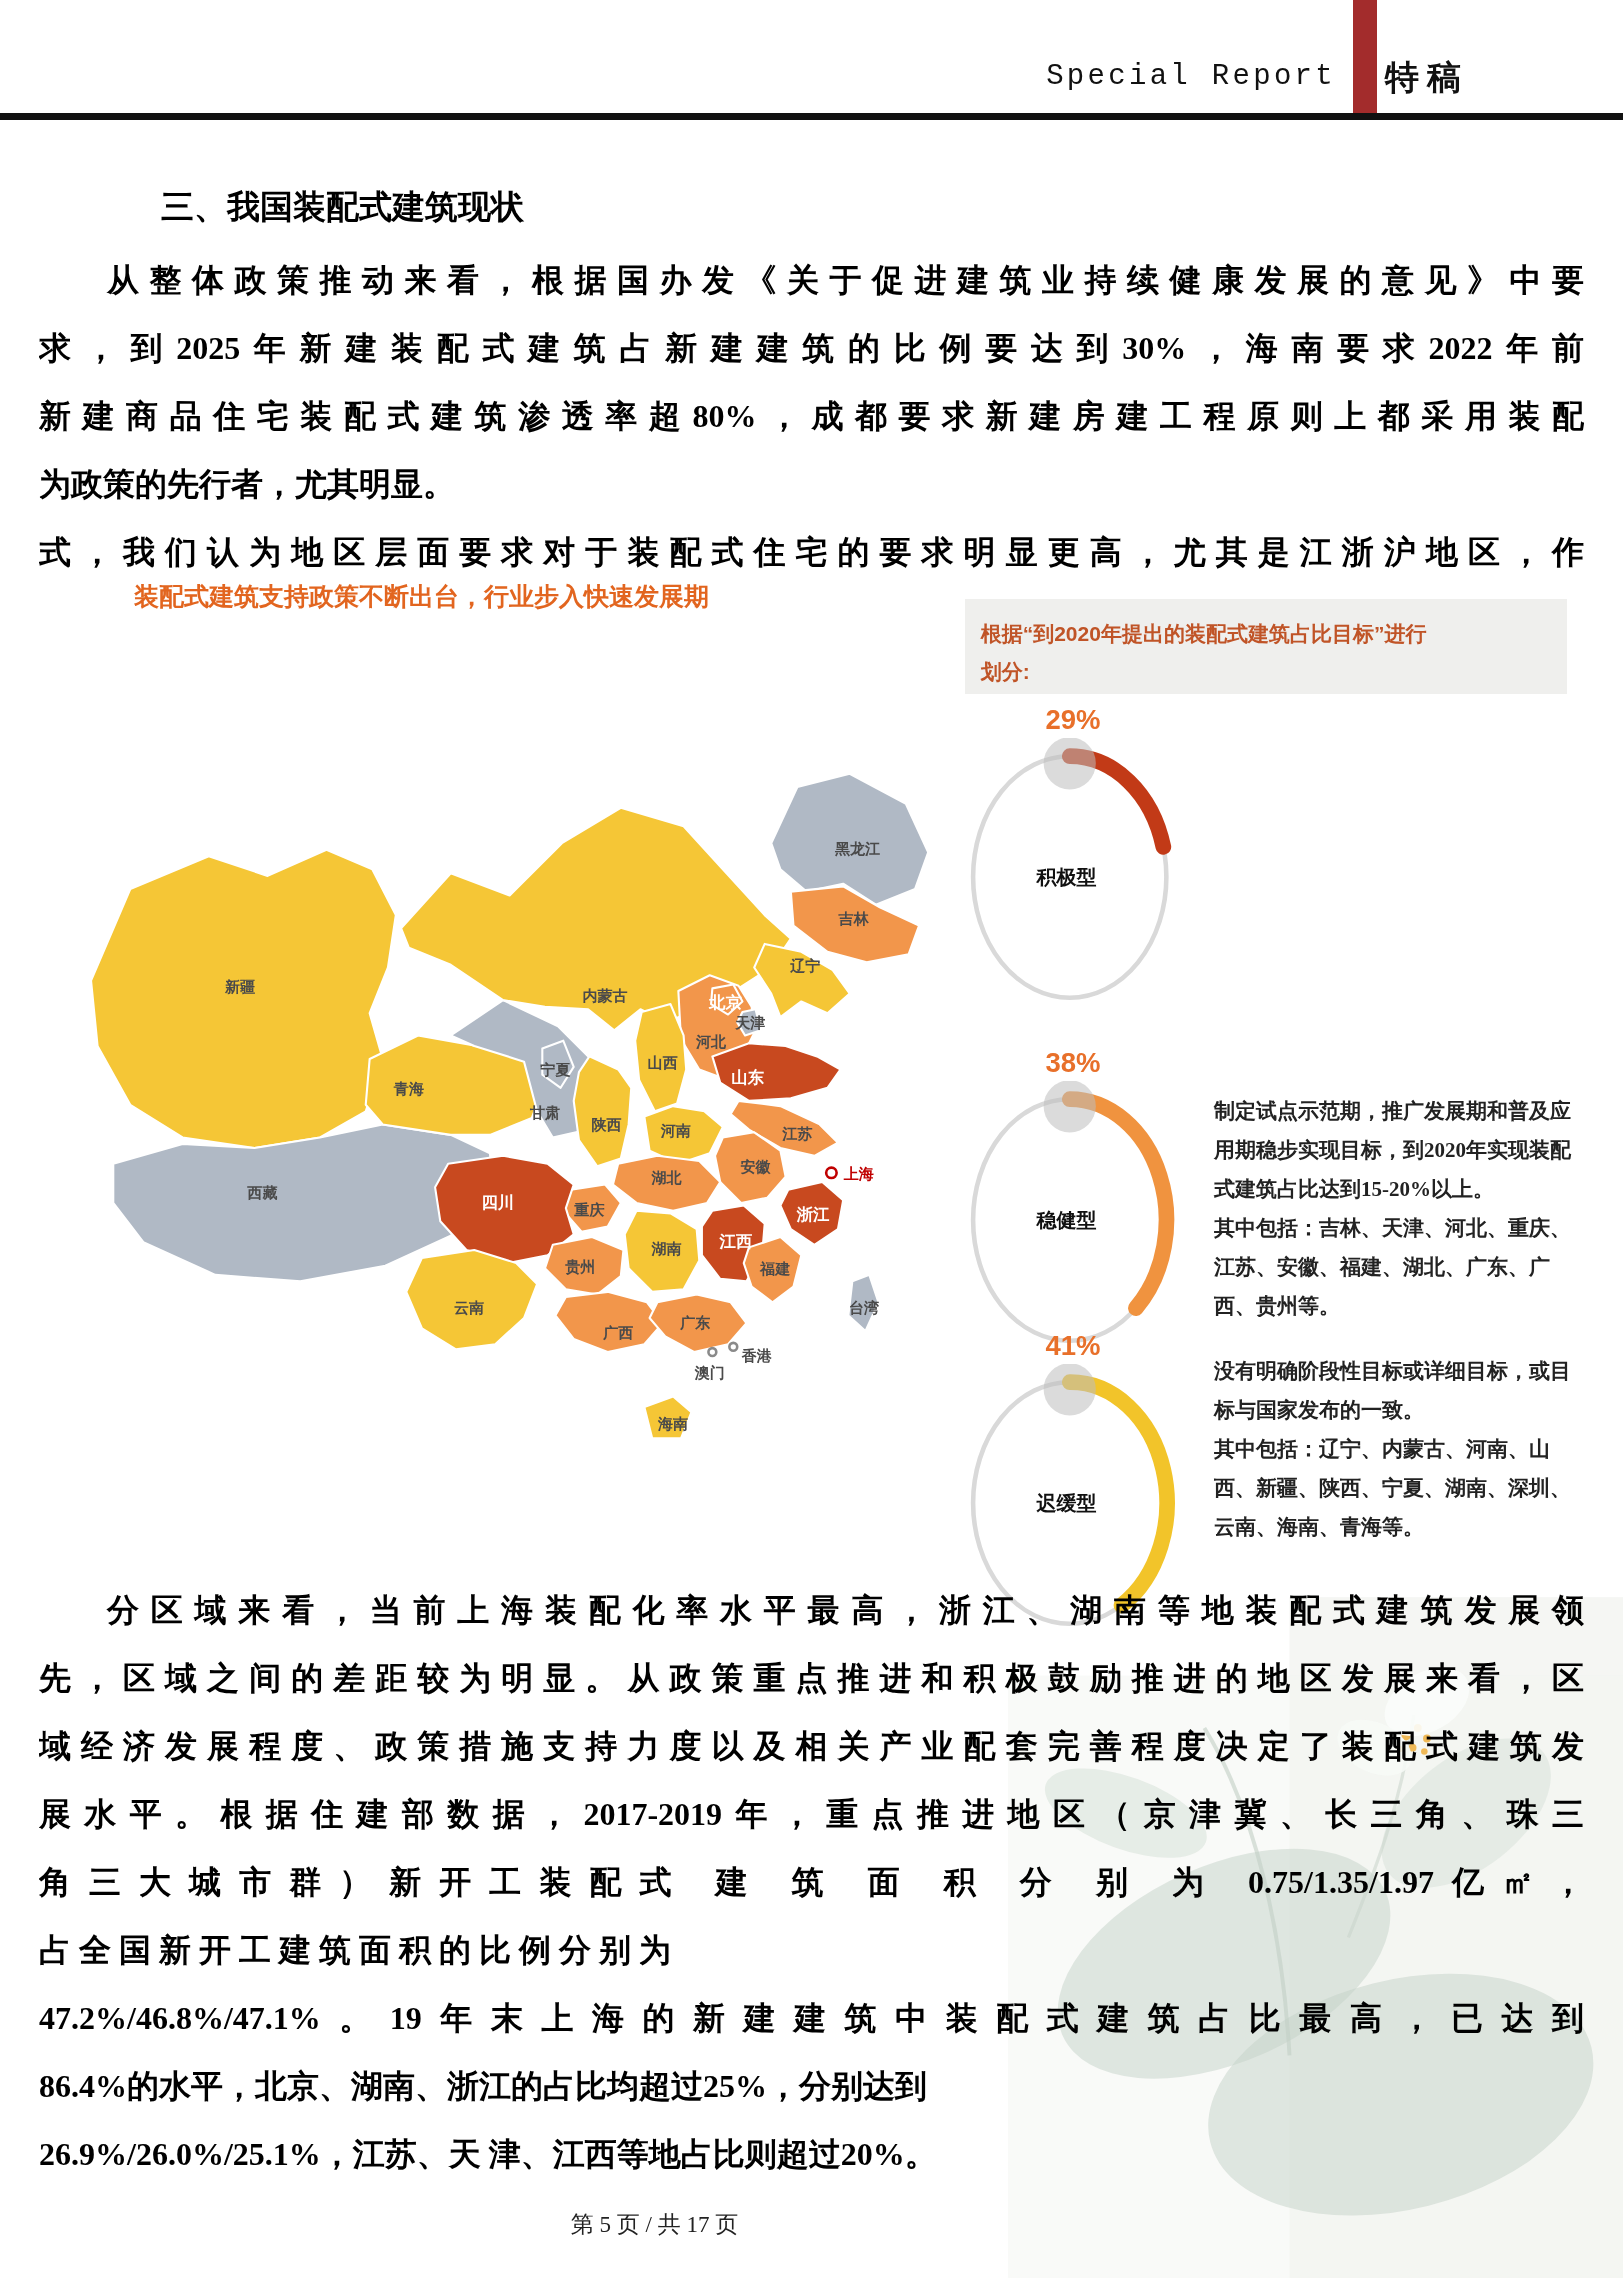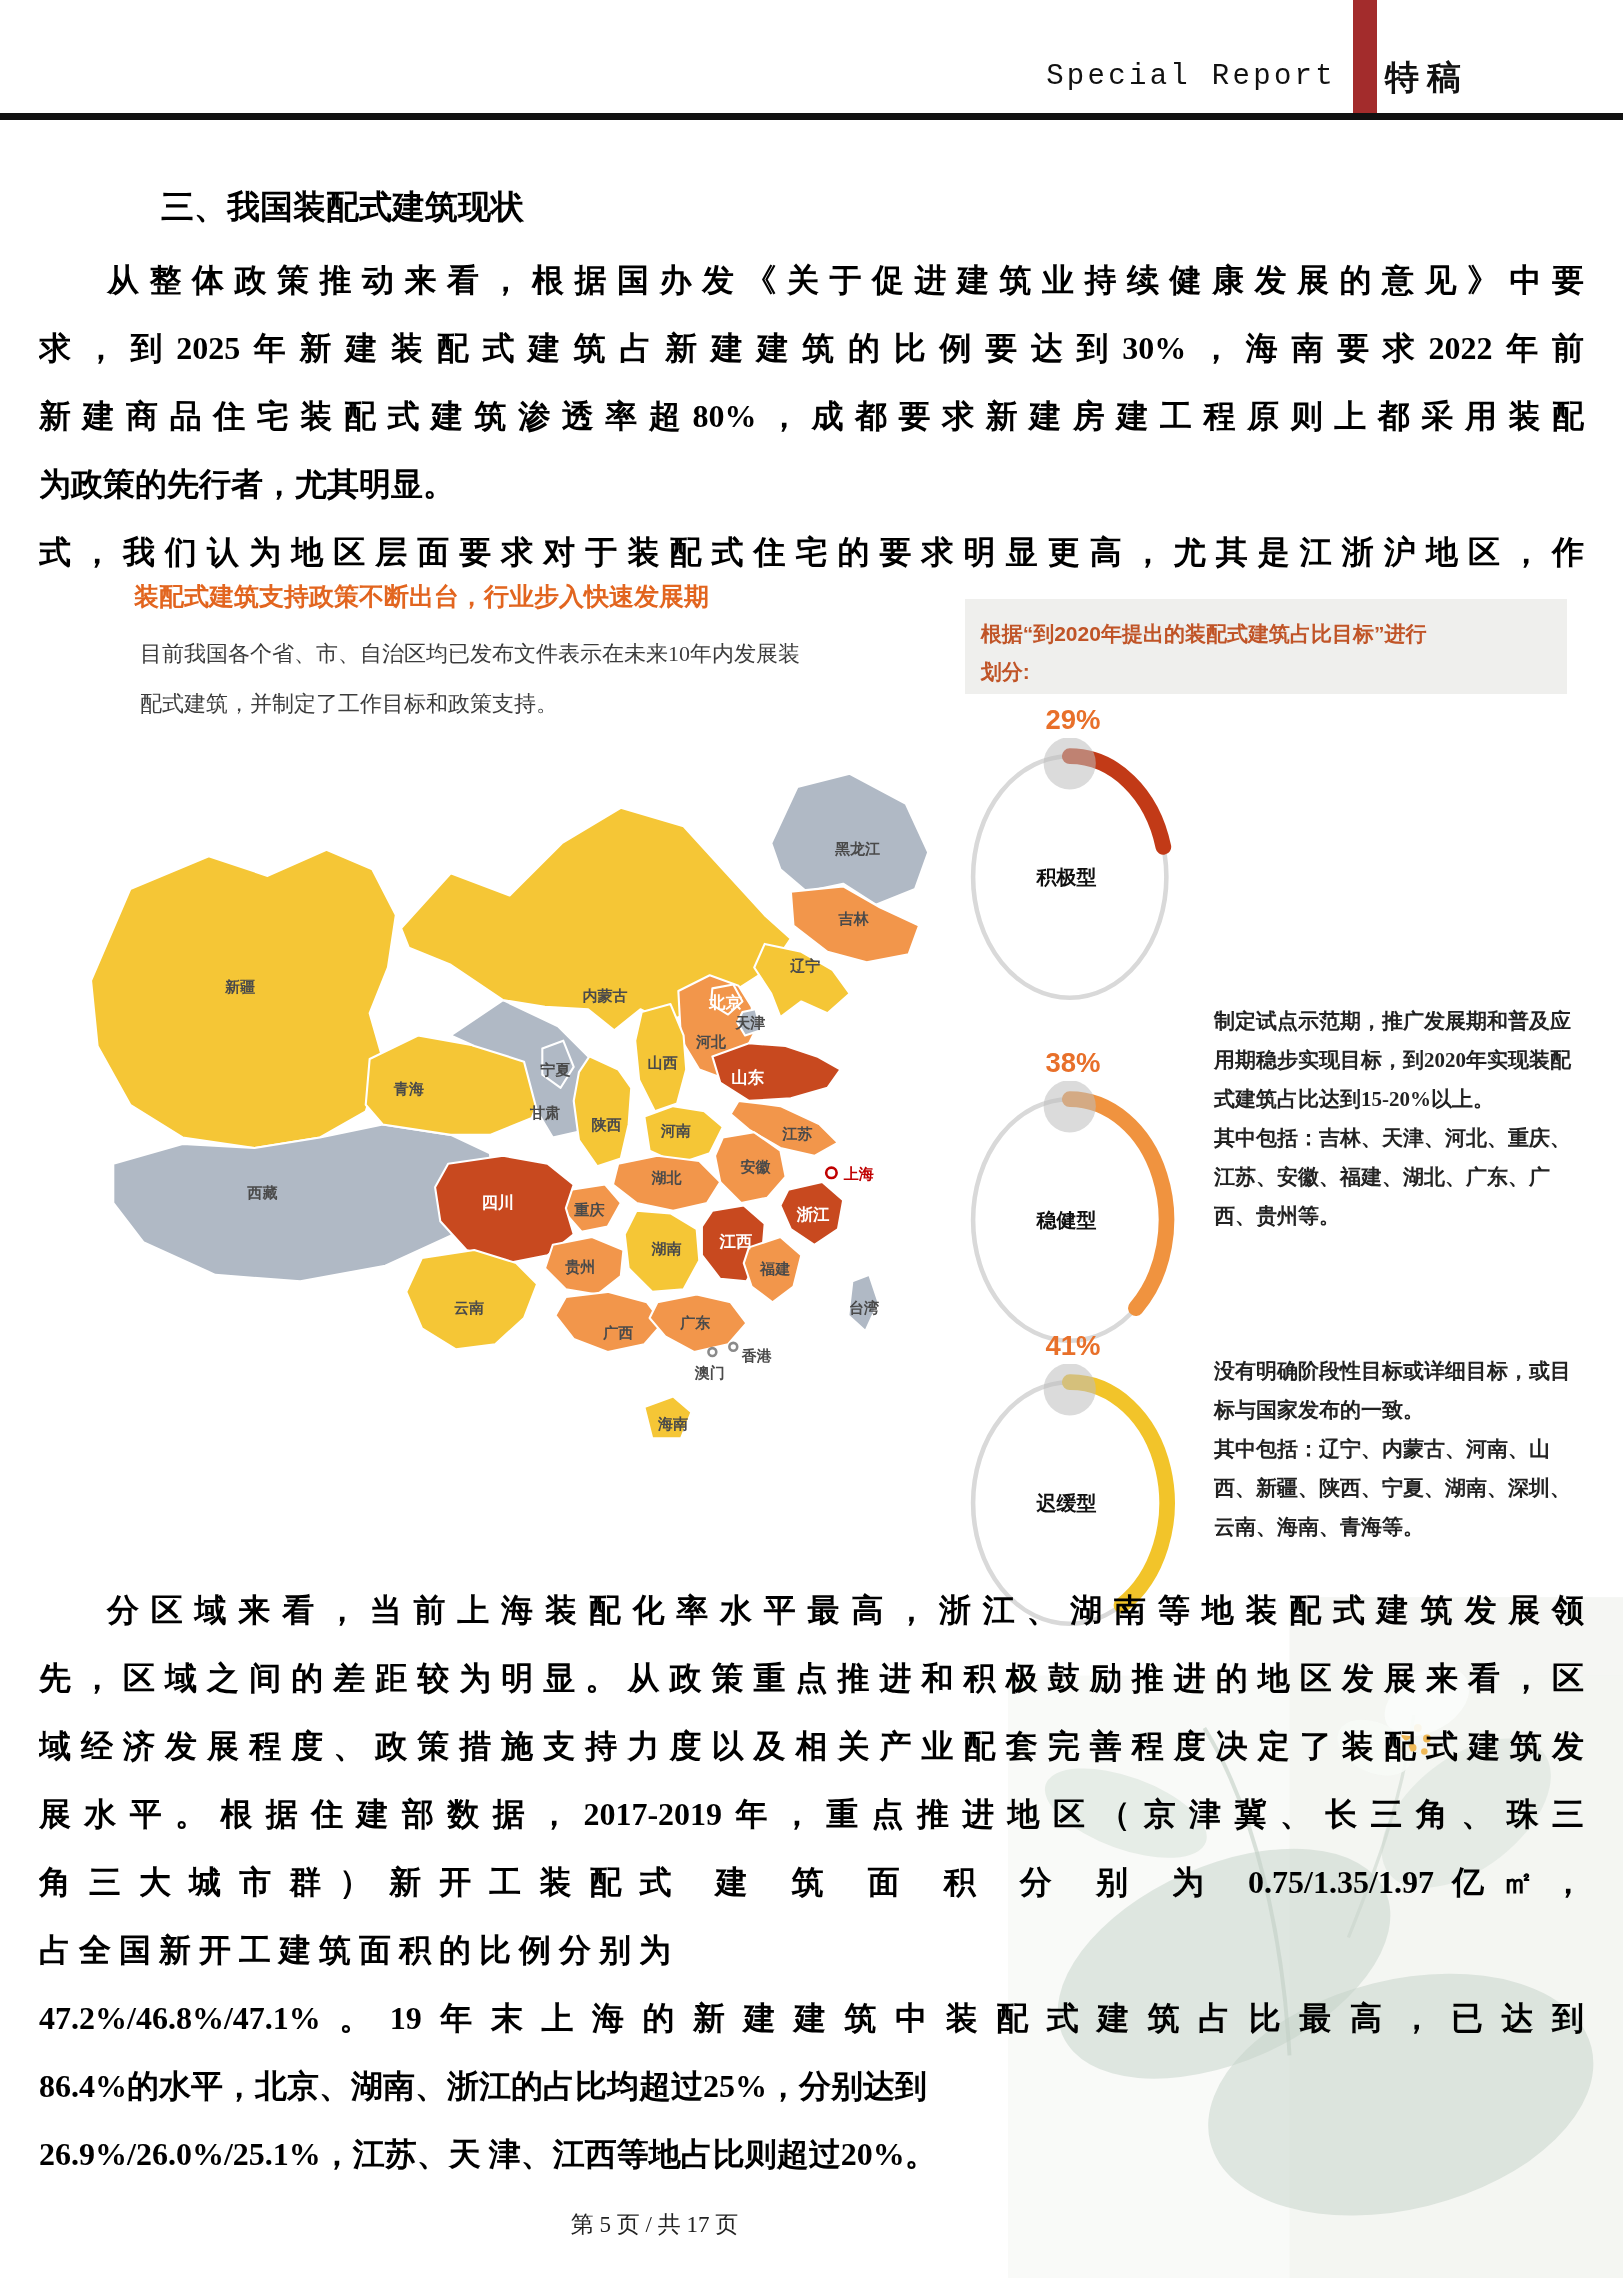--- a/index.html
+++ b/index.html
@@ -41,21 +41,21 @@
   .donut .pct{position:absolute;top:0;left:26px;width:170px;text-align:center;
               font-family:"Liberation Sans","DejaVu Sans",sans-serif;font-weight:bold;font-size:27.5px;color:#E8702A;}
   .donut svg{position:absolute;top:34px;left:0;}
   .donut .tlabel{position:absolute;top:160px;left:13px;width:183px;text-align:center;
                  font-size:20px;font-weight:bold;color:#111;}
   .d1{top:704px;} .d2{top:1047px;} .d3{top:1330px;}
 
   .dtext{position:absolute;left:1214px;width:359px;font-size:21px;line-height:39px;color:#222;z-index:2;}
   .dtext .red{color:#C8401E;font-weight:bold;}
   .dtext .blk{color:#222;font-weight:bold;}
-  .t1{top:722px;} .t2{top:1002px;} .t3{top:1352px;}
+  .t1{top:722px;} .t2{top:1092px;} .t3{top:1352px;}
 
   
   .map{position:absolute;top:732px;left:58px;z-index:2;}
   .map polygon,.map path{stroke:#ffffff;stroke-width:1.6;stroke-linejoin:round;}
   .pv-y{fill:#F5C636;} .pv-o{fill:#F2964B;} .pv-d{fill:#C8491F;} .pv-g{fill:#B0B9C5;}
   .map text{font-family:"Liberation Sans","DejaVu Sans",sans-serif;font-weight:bold;font-size:11.5px;
             fill:#4A4A4A;text-anchor:middle;}
   .map text.wt{fill:#ffffff;font-size:12.5px;}
   .map text.red{fill:#C00000;}
 
@@ -80,24 +80,20 @@
 
   <div class="para p1">
     <span class="line indent">从整体政策推动来看，根据国办发《关于促进建筑业持续健康发展的意见》中要</span>
     <span class="line">求，到2025年新建装配式建筑占新建建筑的比例要达到30%，海南要求2022年前</span>
     <span class="line">新建商品住宅装配式建筑渗透率超80%，成都要求新建房建工程原则上都采用装配</span>
     <span class="line short">为政策的先行者，尤其明显。</span>
     <span class="line">式，我们认为地区层面要求对于装配式住宅的要求明显更高，尤其是江浙沪地区，作</span>
   </div>
 
   <div class="fig-title">装配式建筑支持政策不断出台，行业步入快速发展期</div>
-  <div class="fig-sub">
-    <div>目前我国各个省、市、自治区均已发布文件表示在未来10年内发展装</div>
-    <div>配式建筑，并制定了工作目标和政策支持。</div>
-  </div>
 
   <div class="panel-box">
     <div class="ph">根据“到2020年提出的装配式建筑占比目标”进行</div>
     <div class="ph">划分:</div>
   </div>
 
   <div class="donut d1">
     <div class="pct">29%</div>
     <svg width="222" height="274" viewBox="0 0 340 418">
       <ellipse cx="165" cy="212" rx="148" ry="185" fill="none" stroke="#D9D9D9" stroke-width="7"></ellipse>

